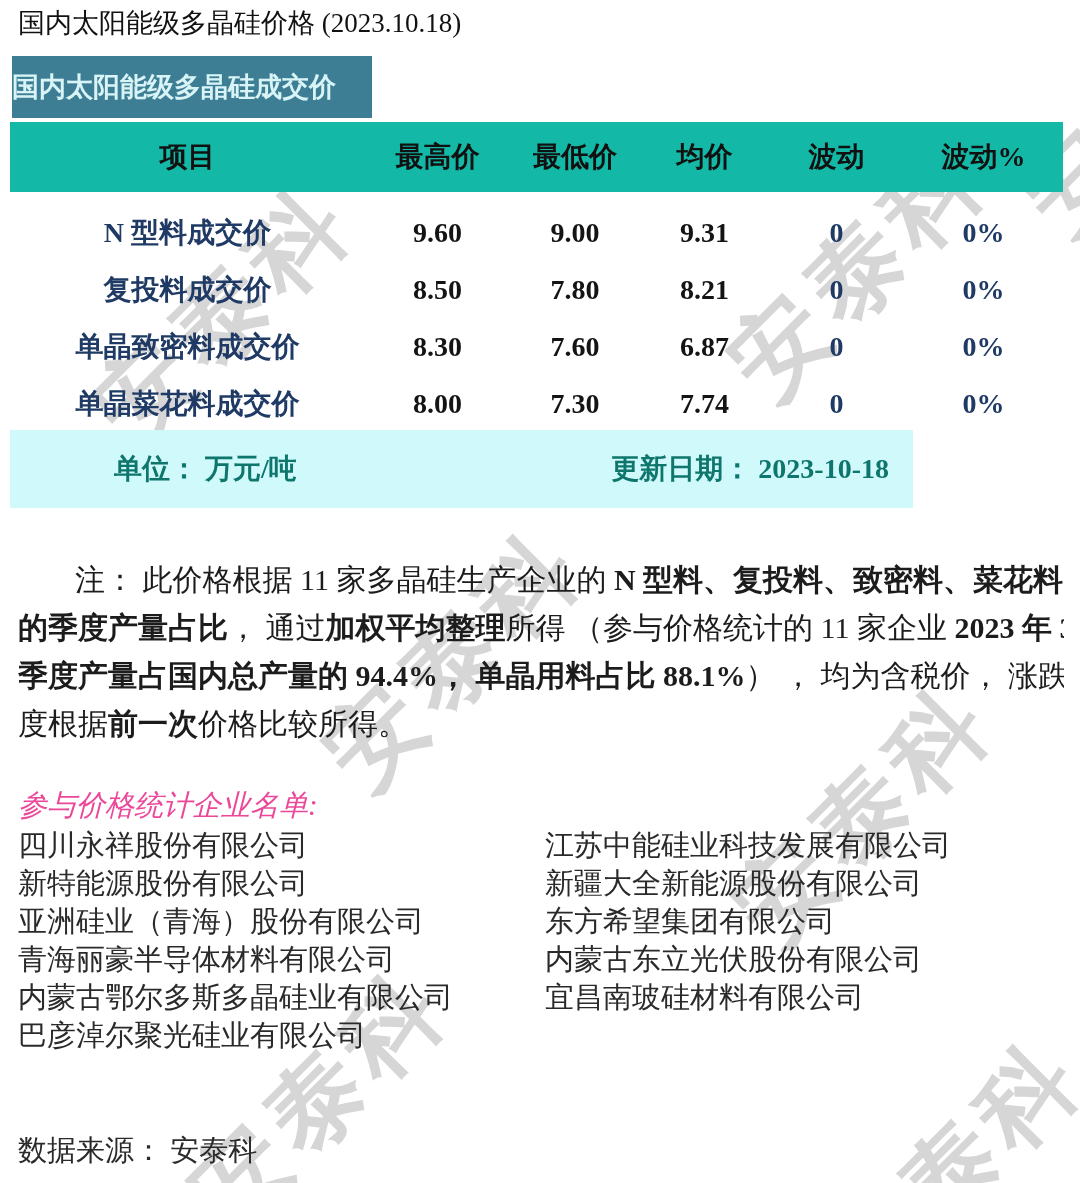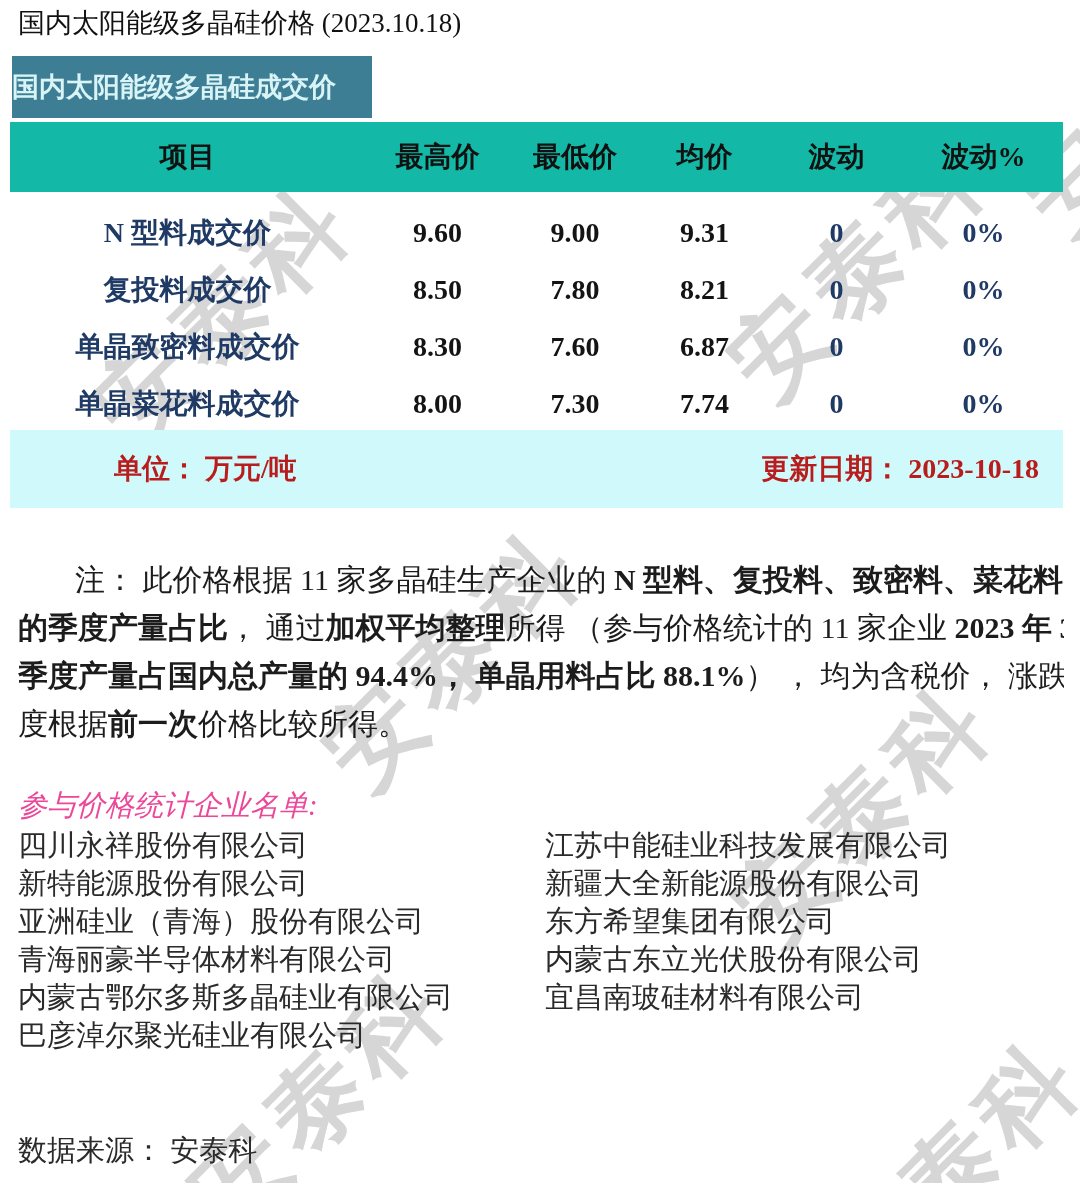--- a/index.html
+++ b/index.html
@@ -41,23 +41,23 @@
     font-weight:bold;font-size:28px;color:#111;
   }
   .tbody{position:absolute;left:10px;top:196px;width:1053px;padding-top:8px;}
   .trow{display:flex;height:57px;align-items:center;}
   .cell{text-align:center;box-sizing:border-box;}
   .c0{width:33.7%;}.c1{width:13.8%;}.c2{width:12.3%;}.c3{width:12.3%;}.c4{width:12.8%;}.c5{width:15.1%;}
   .item{color:#1F3A64;font-weight:bold;font-size:28px;}
   .num{color:#141414;font-weight:bold;font-size:28px;}
   .navy{color:#1F3A64;}
   .tfoot{
-    position:absolute;left:10px;top:430px;width:1053px;height:78px;
+    position:absolute;left:10px;top:430px;width:903px;height:78px;
     background:#CFF9FA;display:flex;align-items:center;justify-content:space-between;
-    font-weight:bold;font-size:28px;color:#b91c1c;
+    font-weight:bold;font-size:28px;color:#0f766e;
     box-sizing:border-box;padding:0 24px 0 104px;
   }
   .note{position:absolute;left:18px;top:556px;width:1046px;font-size:30px;color:#1c1c1c;}
   .note-line{white-space:nowrap;height:48px;line-height:48px;overflow:hidden;}
   .note-line.indent{text-indent:57px;}
   .b{font-weight:bold;}
   .companies-heading{
     position:absolute;left:18px;top:786px;
     font-size:29px;line-height:38px;color:#ec4899;font-style:italic;
   }

